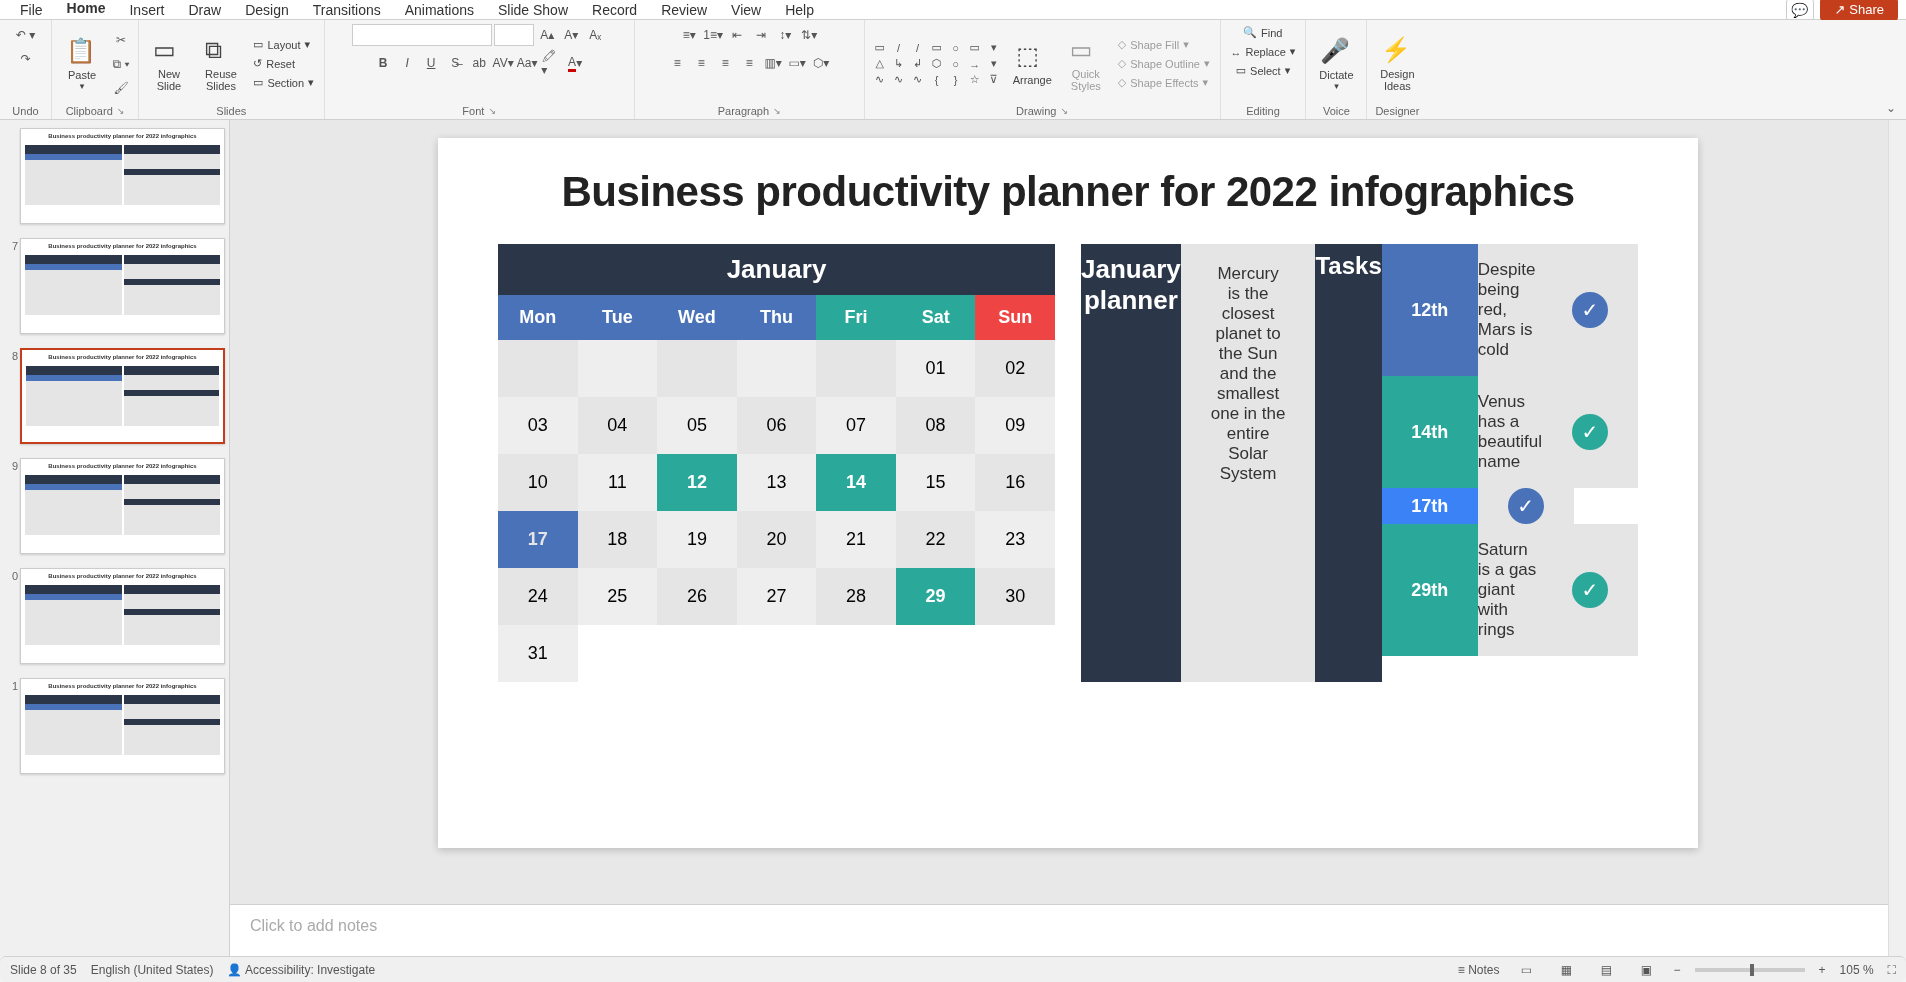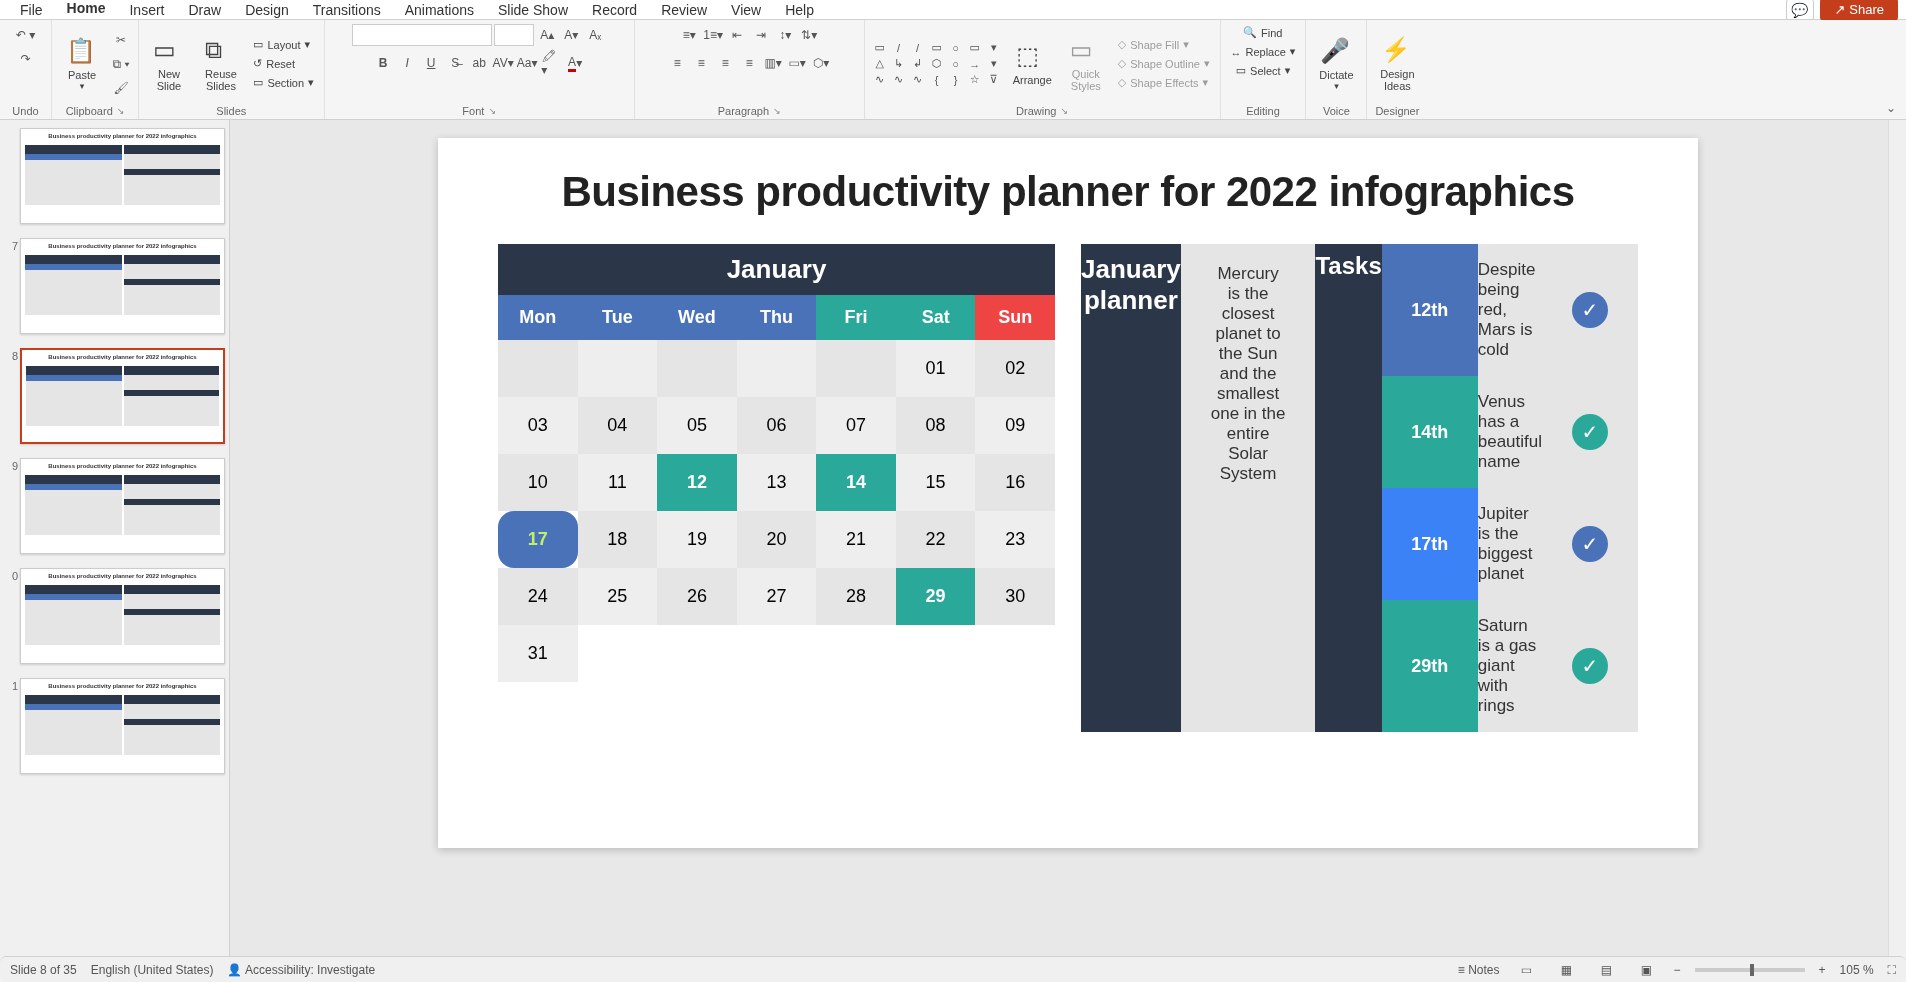--- a/index.html
+++ b/index.html
@@ -379,21 +379,21 @@
                 <div class="cal-cell" style="background: rgb(238, 238, 238);">07</div>
                 <div class="cal-cell" style="background: rgb(229, 229, 229);">08</div>
                 <div class="cal-cell" style="background: rgb(238, 238, 238);">09</div>
                 <div class="cal-cell" style="background: rgb(229, 229, 229);">10</div>
                 <div class="cal-cell" style="background: rgb(238, 238, 238);">11</div>
                 <div class="cal-cell" style="background: rgb(42, 168, 154); color: rgb(255, 255, 255); font-weight: 900;">12</div>
                 <div class="cal-cell" style="background: rgb(238, 238, 238);">13</div>
                 <div class="cal-cell" style="background: rgb(42, 168, 154); color: rgb(255, 255, 255); font-weight: 900;">14</div>
                 <div class="cal-cell" style="background: rgb(238, 238, 238);">15</div>
                 <div class="cal-cell" style="background: rgb(229, 229, 229);">16</div>
-                <div class="cal-cell" style="background: rgb(74, 114, 184); color: #bef264; font-weight: 900; border-radius: 16px;">17</div>
+                <div class="cal-cell" style="background: rgb(74, 114, 184); color: #e5e5e5; font-weight: 900;">17</div>
                 <div class="cal-cell" style="background: rgb(229, 229, 229);">18</div>
                 <div class="cal-cell" style="background: rgb(238, 238, 238);">19</div>
                 <div class="cal-cell" style="background: rgb(229, 229, 229);">20</div>
                 <div class="cal-cell" style="background: rgb(238, 238, 238);">21</div>
                 <div class="cal-cell" style="background: rgb(229, 229, 229);">22</div>
                 <div class="cal-cell" style="background: rgb(238, 238, 238);">23</div>
                 <div class="cal-cell" style="background: rgb(229, 229, 229);">24</div>
                 <div class="cal-cell" style="background: rgb(238, 238, 238);">25</div>
                 <div class="cal-cell" style="background: rgb(229, 229, 229);">26</div>
                 <div class="cal-cell" style="background: rgb(238, 238, 238);">27</div>
@@ -423,37 +423,37 @@
                 </div>
                 <div class="task-row">
                   <div class="task-date" style="background:#2aa89a">14th</div>
                   <div class="task-text">Venus has a beautiful name</div>
                   <div class="task-icon">
                     <div class="check-circ" style="background:#2aa89a">✓</div>
                   </div>
                 </div>
                 <div class="task-row">
                   <div class="task-date" style="background:#3b82f6">17th</div>
-                  <div class="task-text">Jupiter is the biggest planet</div>
                   <div class="task-icon">
                     <div class="check-circ" style="background:#4a72b8">✓</div>
                   </div>
                 </div>
                 <div class="task-row">
                   <div class="task-date" style="background:#2aa89a">29th</div>
                   <div class="task-text">Saturn is a gas giant with rings</div>
                   <div class="task-icon">
                     <div class="check-circ" style="background:#2aa89a">✓</div>
                   </div>
                 </div>
               </div>
           </div>
         </div>
       </div>
     </div>
+    <div class="notes-area"><span>Click to add notes</span></div>
     <div class="slide-scroll"></div>
   </div>
 </div>
 
 <div class="statusbar">
   <span>Slide 8 of 35</span>
   <span>English (United States)</span>
   <span><span>👤</span> <span>Accessibility: Investigate</span></span>
   <div class="spacer"></div>
   <span>≡ <span>Notes</span></span>

